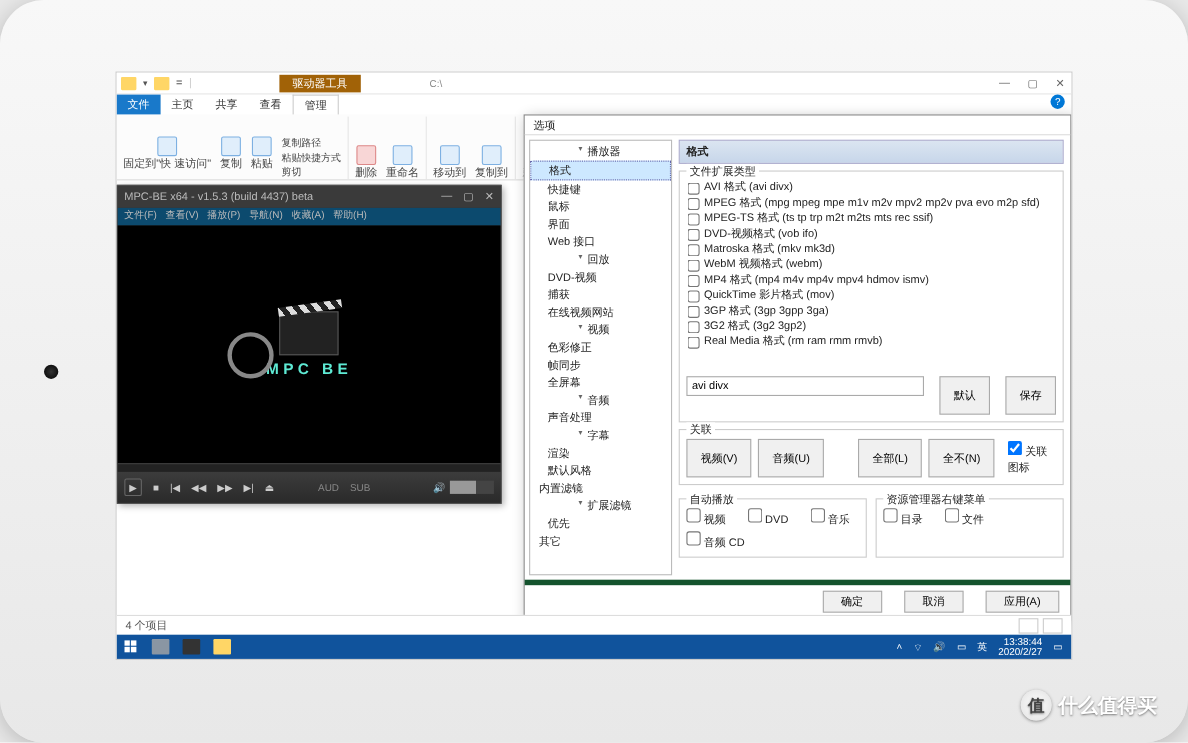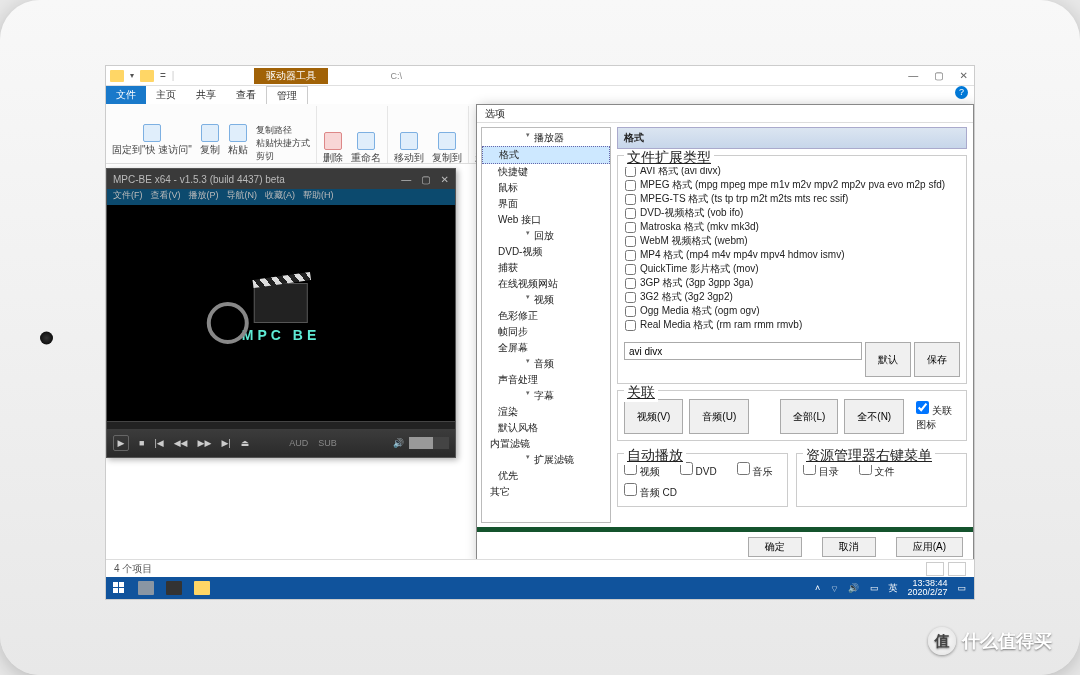--- a/index.html
+++ b/index.html
@@ -55,25 +55,25 @@
 .opts-title { height: 18px; padding: 2px 8px; border-bottom: 1px solid #ddd; }
 .opts-body { display: flex; height: 404px; }
 .otree { width: 130px; border: 1px solid #bbb; margin: 4px; overflow: auto; padding: 2px 0; }
 .otree .node { padding: 1px 4px 1px 16px; position: relative; cursor: default; }
 .otree .node.top { padding-left: 8px; margin-left: 44px; }
 .otree .node.top:before { content: "▾"; font-size: 7px; color: #666; position: absolute; left: 0; }
 .otree .node.sel { background: #cde8ff; border: 1px dotted #66a; }
 .oright { flex: 1; margin: 4px 6px 4px 2px; display: flex; flex-direction: column; }
 .ohdr { background: linear-gradient(#dbe5f1,#c7d6ea); font-weight: bold; padding: 3px 6px; border: 1px solid #aac; }
 .fs { border: 1px solid #ccc; margin-top: 6px; position: relative; padding: 8px 6px 6px; }
-.fs > legend, .fs > .legend { position: absolute; top: -7px; left: 6px; background: #fff; padding: 0 3px; font-size: 14px; text-decoration: underline; }
+.fs > legend, .fs > .legend { position: absolute; top: -7px; left: 6px; background: #fff; padding: 0 3px; font-size: 10px; }
 .flist { height: 172px; overflow: auto; border: none; }
 .flist .row { display: flex; align-items: center; gap: 4px; padding: 0 1px; line-height: 14px; }
 .flist input[type=checkbox] { width: 11px; height: 11px; }
-.inputrow { display: flex; gap: 3px; margin-top: 6px; }
+.inputrow { display: flex; gap: 14px; margin-top: 6px; }
 .inputrow input[type=text] { flex: 1; border: 1px solid #aaa; height: 18px; padding: 0 4px; font-size: 10px; }
 .btn { background: #f0f0f0; border: 1px solid #aaa; height: 35px; padding: 0 12px; font-size: 10px; cursor: default; }
 .assoc .row2 { display: flex; gap: 6px; align-items: center; }
 .assoc .row2 .btn { flex: 0 0 auto; }
 .half { display: flex; gap: 8px; margin-top: 6px; }
 .half .fs { flex: 1; }
 .opts-foot { height: 34px; border-top: 5px solid #14532d; display: flex; justify-content: flex-end; align-items: center; gap: 20px; padding-right: 10px; }
 .opts-foot .btn { height: 20px; padding: 0 16px; }
 
 
@@ -299,24 +299,20 @@
               <div class="row">
                 <input type="checkbox" style="">
                 <span>3GP 格式 (3gp 3gpp 3ga)</span>
               </div>
               <div class="row">
                 <input type="checkbox" style="">
                 <span>3G2 格式 (3g2 3gp2)</span>
               </div>
               <div class="row">
                 <input type="checkbox" style="">
-                <span>Ogg Media 格式 (ogm ogv)</span>
-              </div>
-              <div class="row">
-                <input type="checkbox" style="">
                 <span>Real Media 格式 (rm ram rmm rmvb)</span>
               </div>
             </div>
           <div class="inputrow">
             <input type="text" value="avi divx" style="">
             <button class="btn">默认</button>
             <button class="btn">保存</button>
           </div>
         </div>
         <div class="fs assoc">

